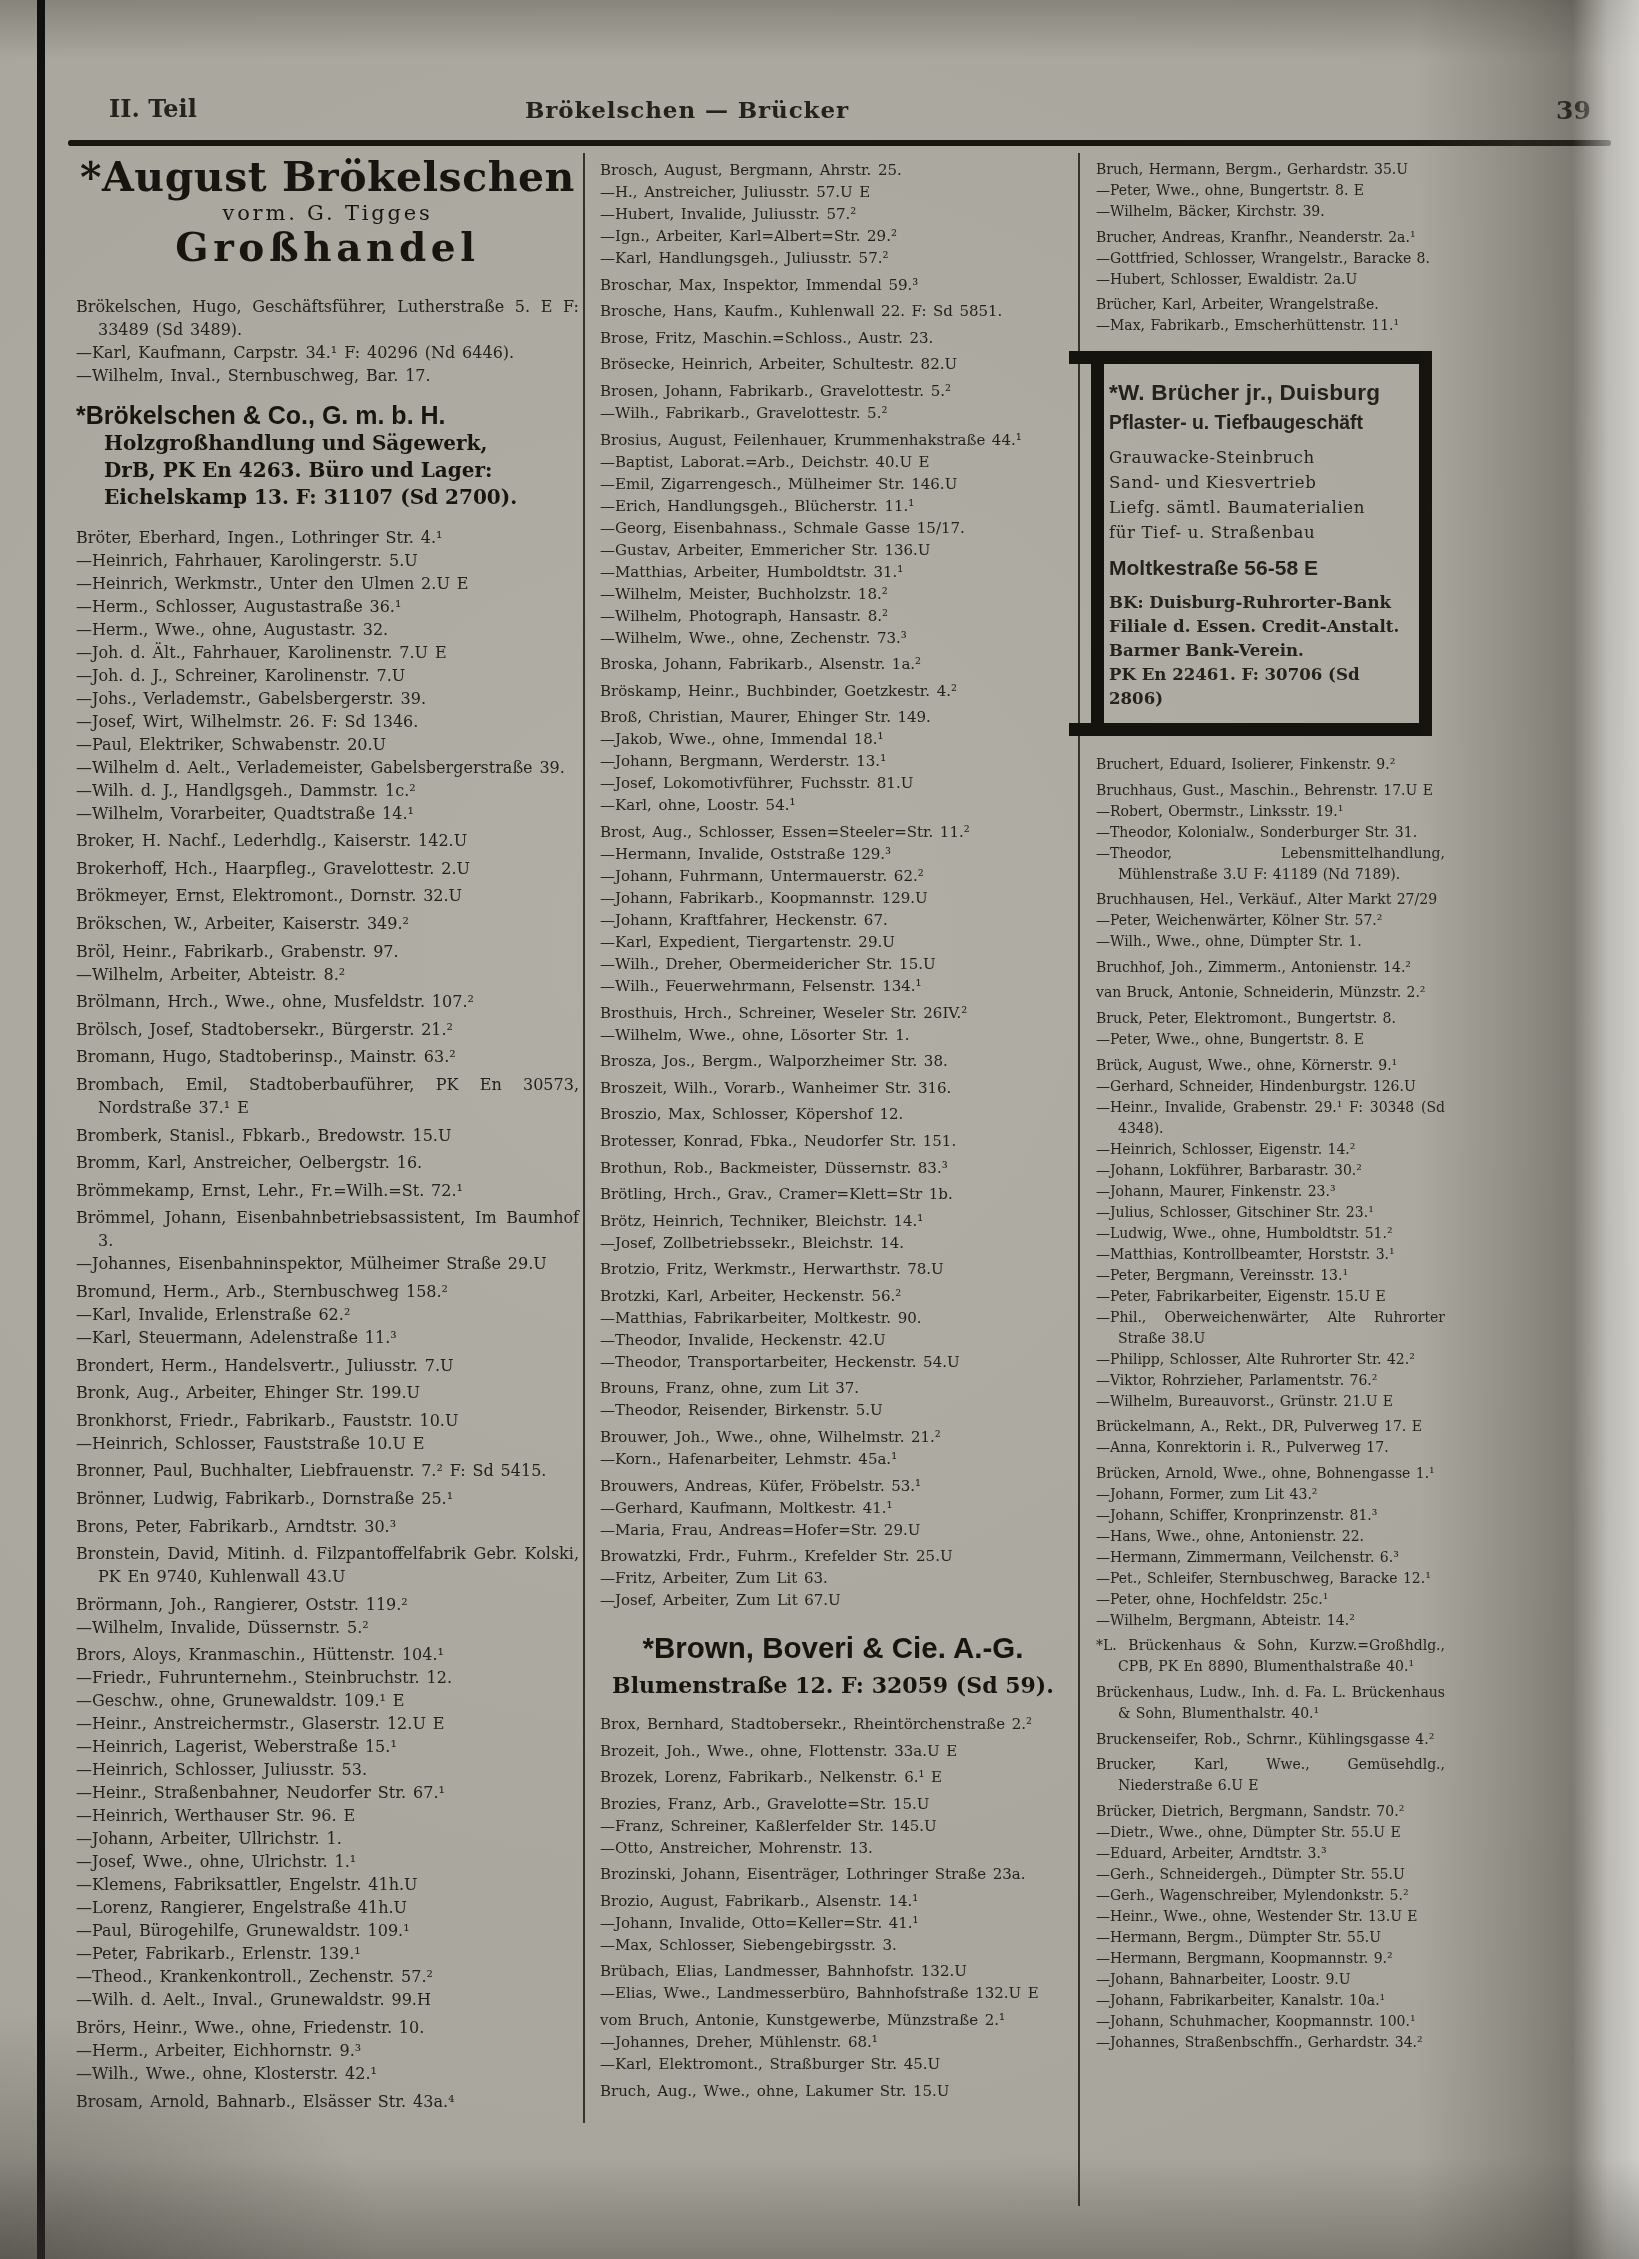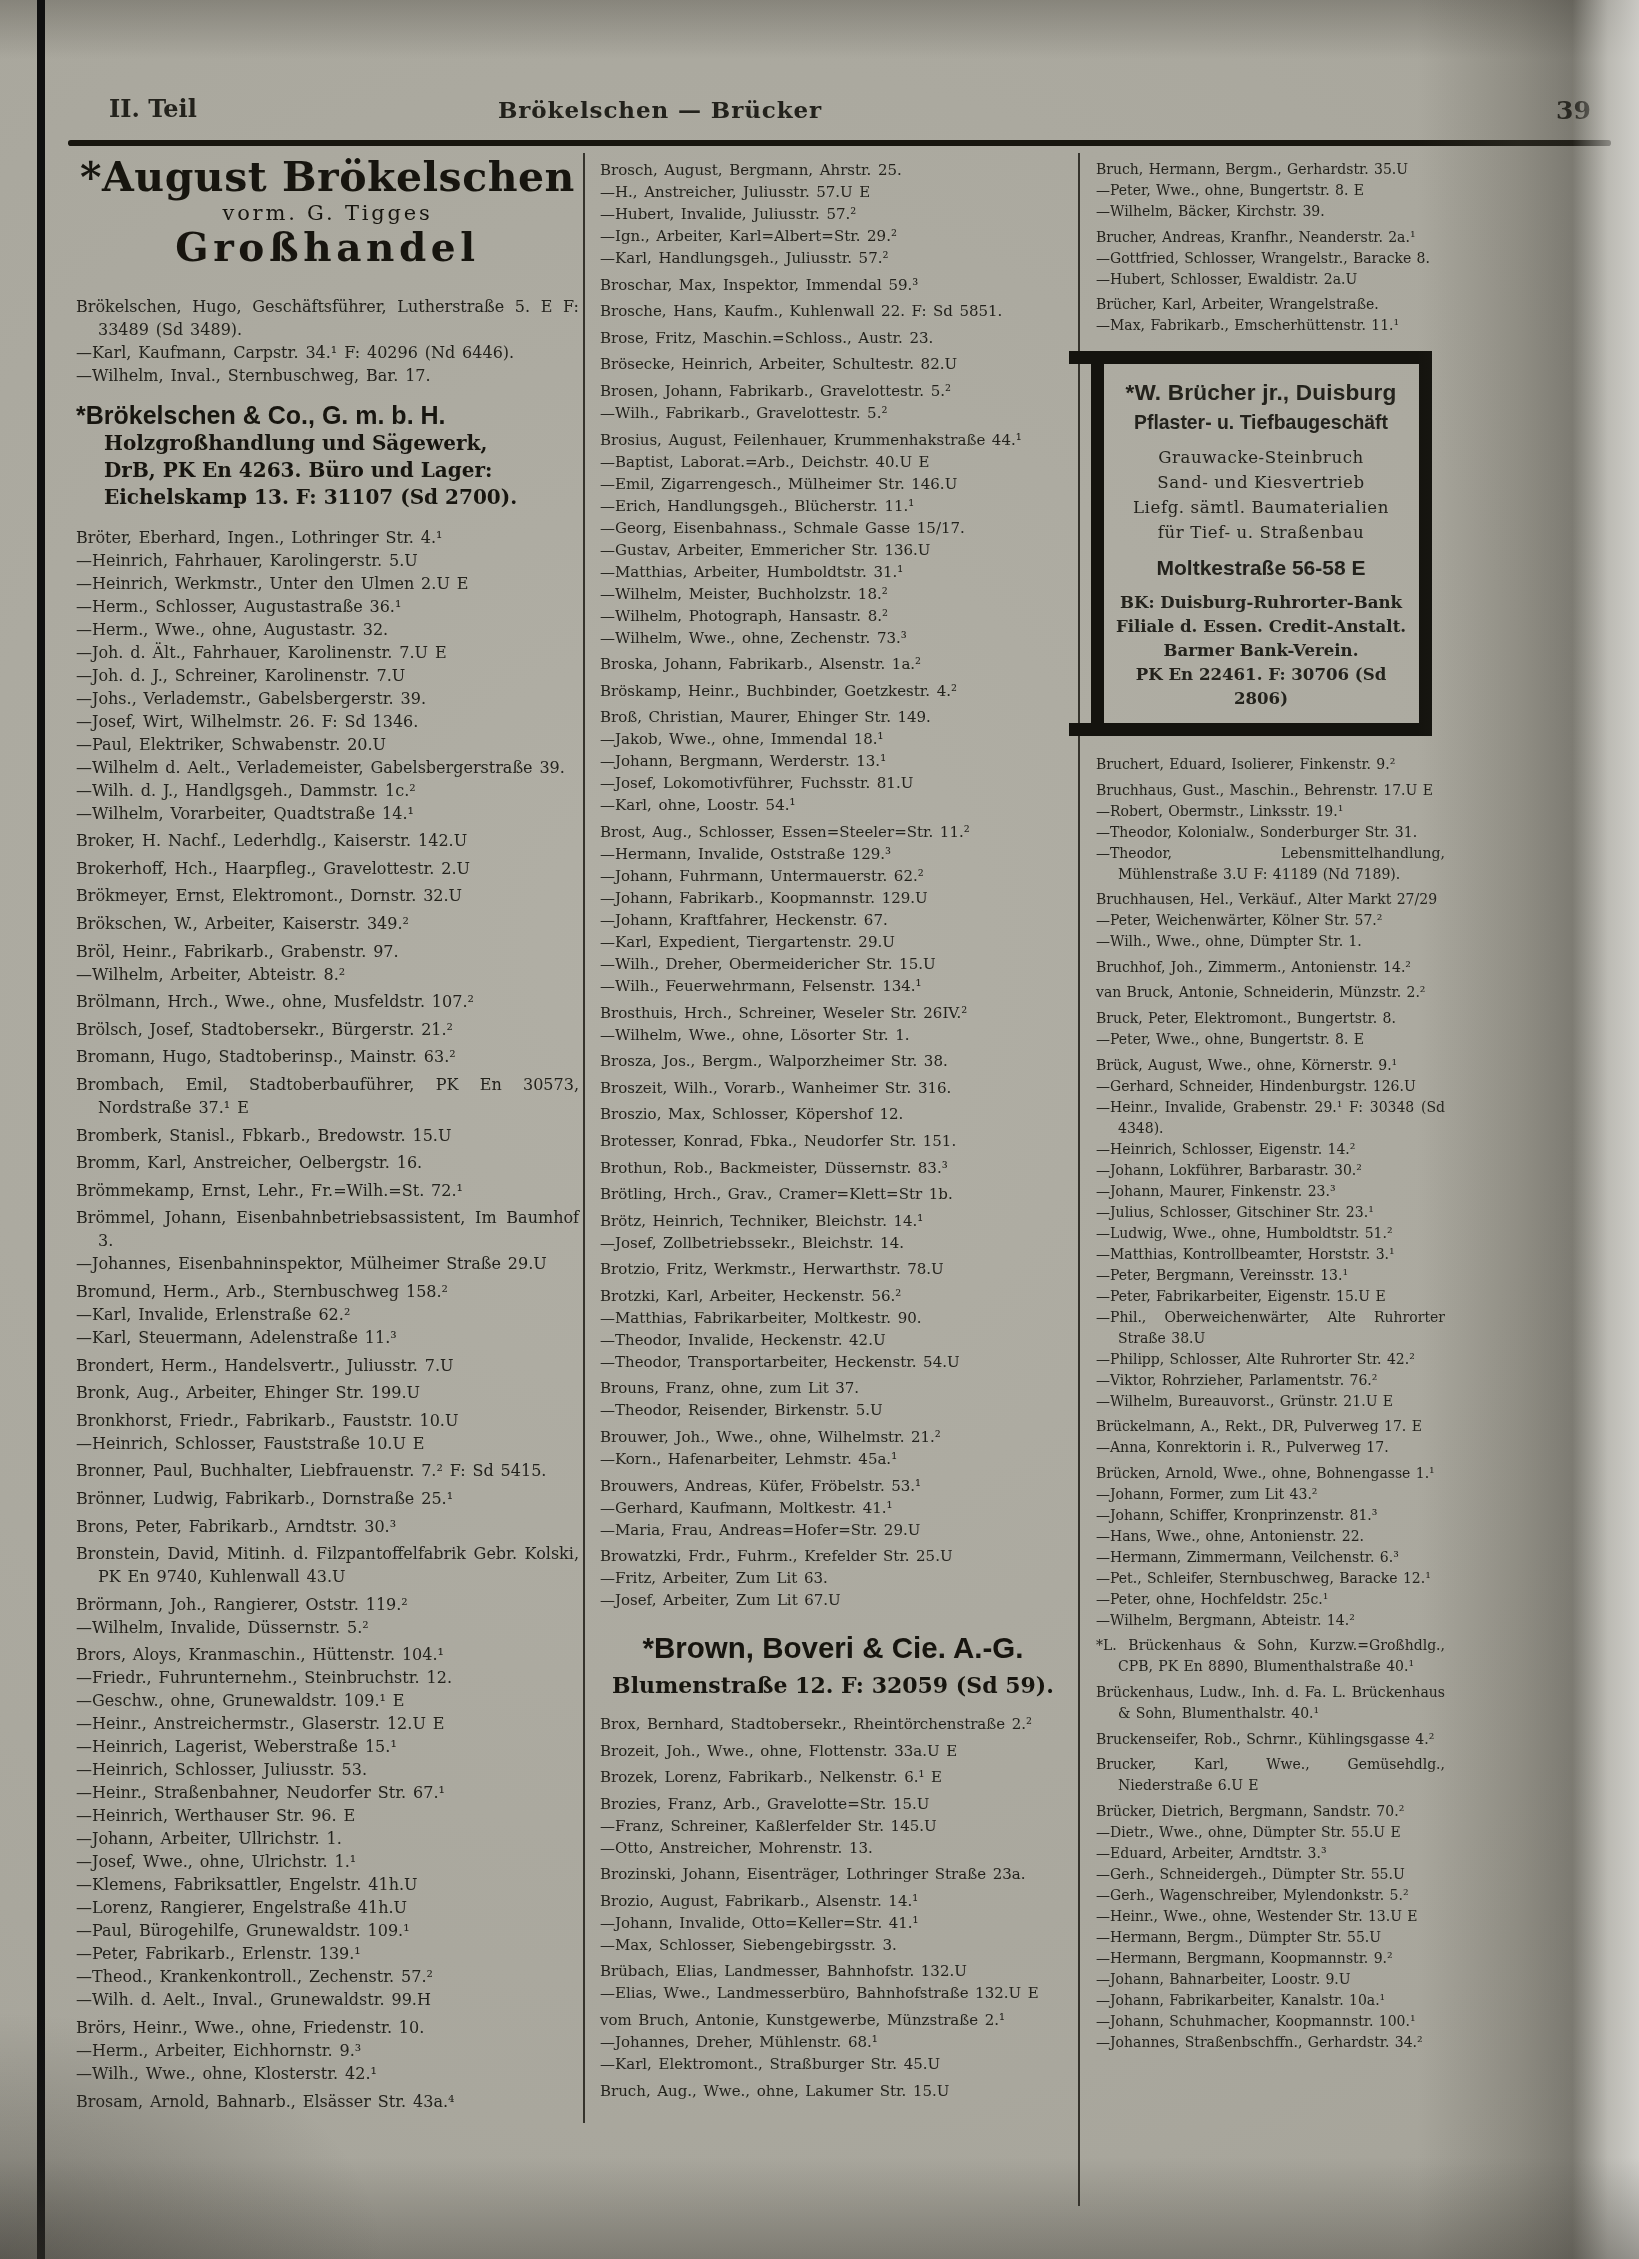--- a/index.html
+++ b/index.html
@@ -14,21 +14,21 @@
   .edge-right{top:0;right:0;width:222px;height:100%;
     background:linear-gradient(to right, rgba(75,72,63,0) 0%, rgba(75,72,63,.28) 46%,
       rgba(52,50,44,.38) 70%, rgba(198,197,192,.62) 86%, rgba(216,215,211,.82) 100%);}
   .edge-bottom{left:0;bottom:0;width:100%;height:102px;
     background:linear-gradient(to bottom, rgba(58,55,48,0), rgba(58,55,48,.38));}
   .corner-bl{position:absolute;left:0;bottom:0;width:388px;height:249px;pointer-events:none;
     background:radial-gradient(ellipse at 0% 100%, rgba(45,43,38,.42), rgba(45,43,38,0) 70%);}
   .binding-line{position:absolute;left:37px;top:0;width:8.3px;height:100%;background:#101010;}
 
   .hdr-left{position:absolute;left:109px;top:94px;font-size:24px;font-weight:bold;}
-  .hdr-center{position:absolute;left:498px;top:96px;width:351px;text-align:left;
+  .hdr-center{position:absolute;left:498px;top:96px;width:351px;text-align:right;
     font-size:23px;font-weight:bold;letter-spacing:0.9px;}
   .hdr-right{position:absolute;left:1556px;top:96px;font-size:25px;font-weight:bold;}
   .rule{position:absolute;left:68px;top:140px;width:1543px;height:5.5px;background:#18160f;
     border-radius:2.8px;}
   .sep{position:absolute;width:1.8px;background:#35332c;}
   .sep1{left:583px;top:153px;height:1970px;}
   .sep2{left:1078px;top:153px;height:2053px;}
 
   .col{position:absolute;}
   .col1{left:76px;top:155px;width:503px;}
@@ -52,21 +52,21 @@
   .adco-title{font-family:"Liberation Sans", sans-serif;font-weight:bold;font-size:25px;
     line-height:1.2;}
   .adco-line{font-size:20px;font-weight:bold;line-height:27px;padding-left:28px;}
 
   .adbbc{text-align:center;margin:18.5px 0 14.8px 0;}
   .bbc-l1{font-family:"Liberation Sans", sans-serif;font-weight:bold;font-size:29.5px;line-height:1.25;}
   .bbc-l2{font-family:"Liberation Sans", sans-serif;font-weight:bold;font-size:29px;line-height:1.3;}
   .bbc-l3{font-size:22px;font-weight:bold;margin-top:5.5px;}
 
   .adbox{position:relative;margin:14.8px 0 18.5px -5.5px;width:341px;box-sizing:border-box;
-    border:13px solid #14130e;padding:14.8px 5.5px 13px 5.5px;text-align:center;background:rgba(255,255,255,0.02);}
+    border:13px solid #14130e;padding:14.8px 5.5px 13px 5.5px;background:rgba(255,255,255,0.02);}
   .adbox::before,.adbox::after{content:"";position:absolute;height:13px;background:#14130e;}
   .adbox::before{top:-13px;left:-35px;width:24px;}
   .adbox::after{bottom:-13px;left:-35px;width:24px;}
   .adbox-title{font-family:"Liberation Sans", sans-serif;font-weight:bold;font-size:22.6px;
     letter-spacing:0.2px;line-height:1.2;margin-bottom:5.5px;}
   .adbox-sub{font-family:"Liberation Sans", sans-serif;font-weight:bold;font-size:19.4px;
     margin-bottom:11px;}
   .adbox-line{font-size:16.6px;line-height:25px;letter-spacing:0.6px;}
   .adbox-addr{font-family:"Liberation Sans", sans-serif;font-weight:bold;font-size:21px;
     margin:11px 0 9.2px 0;}

